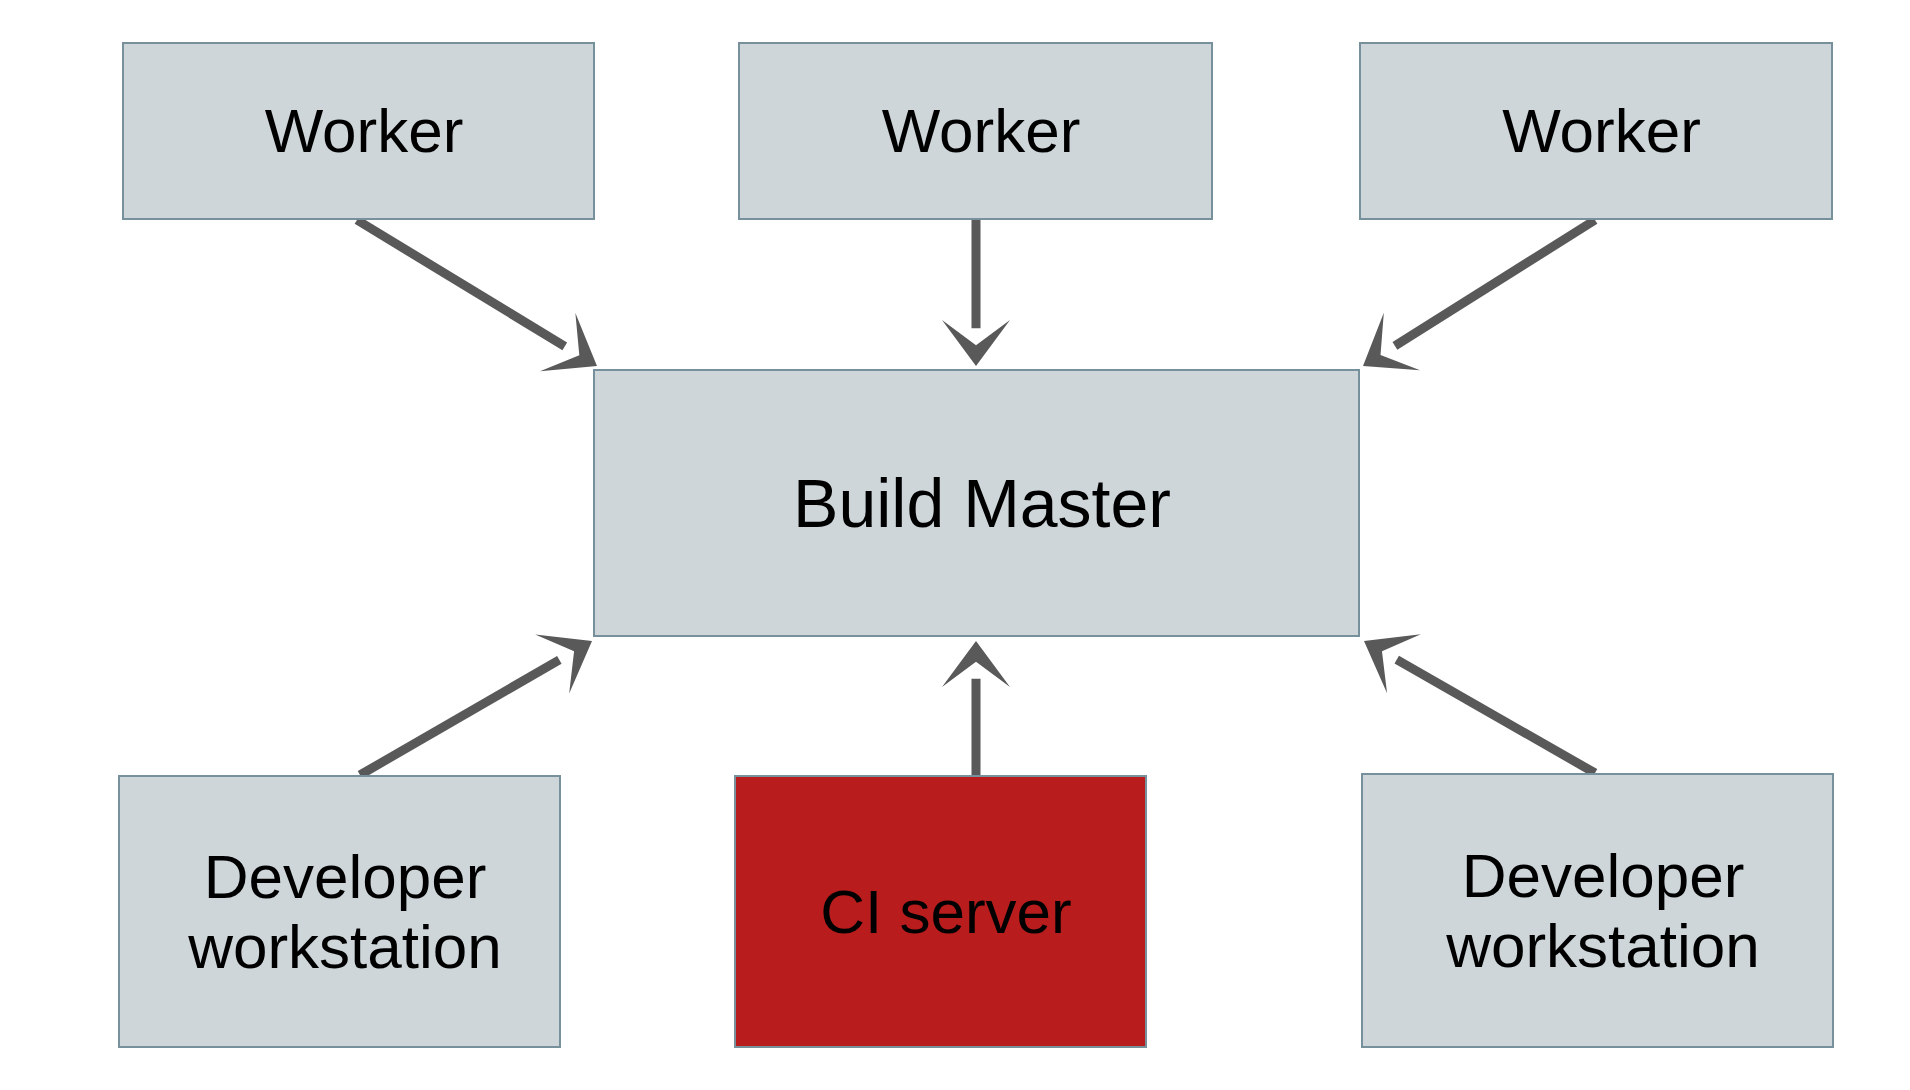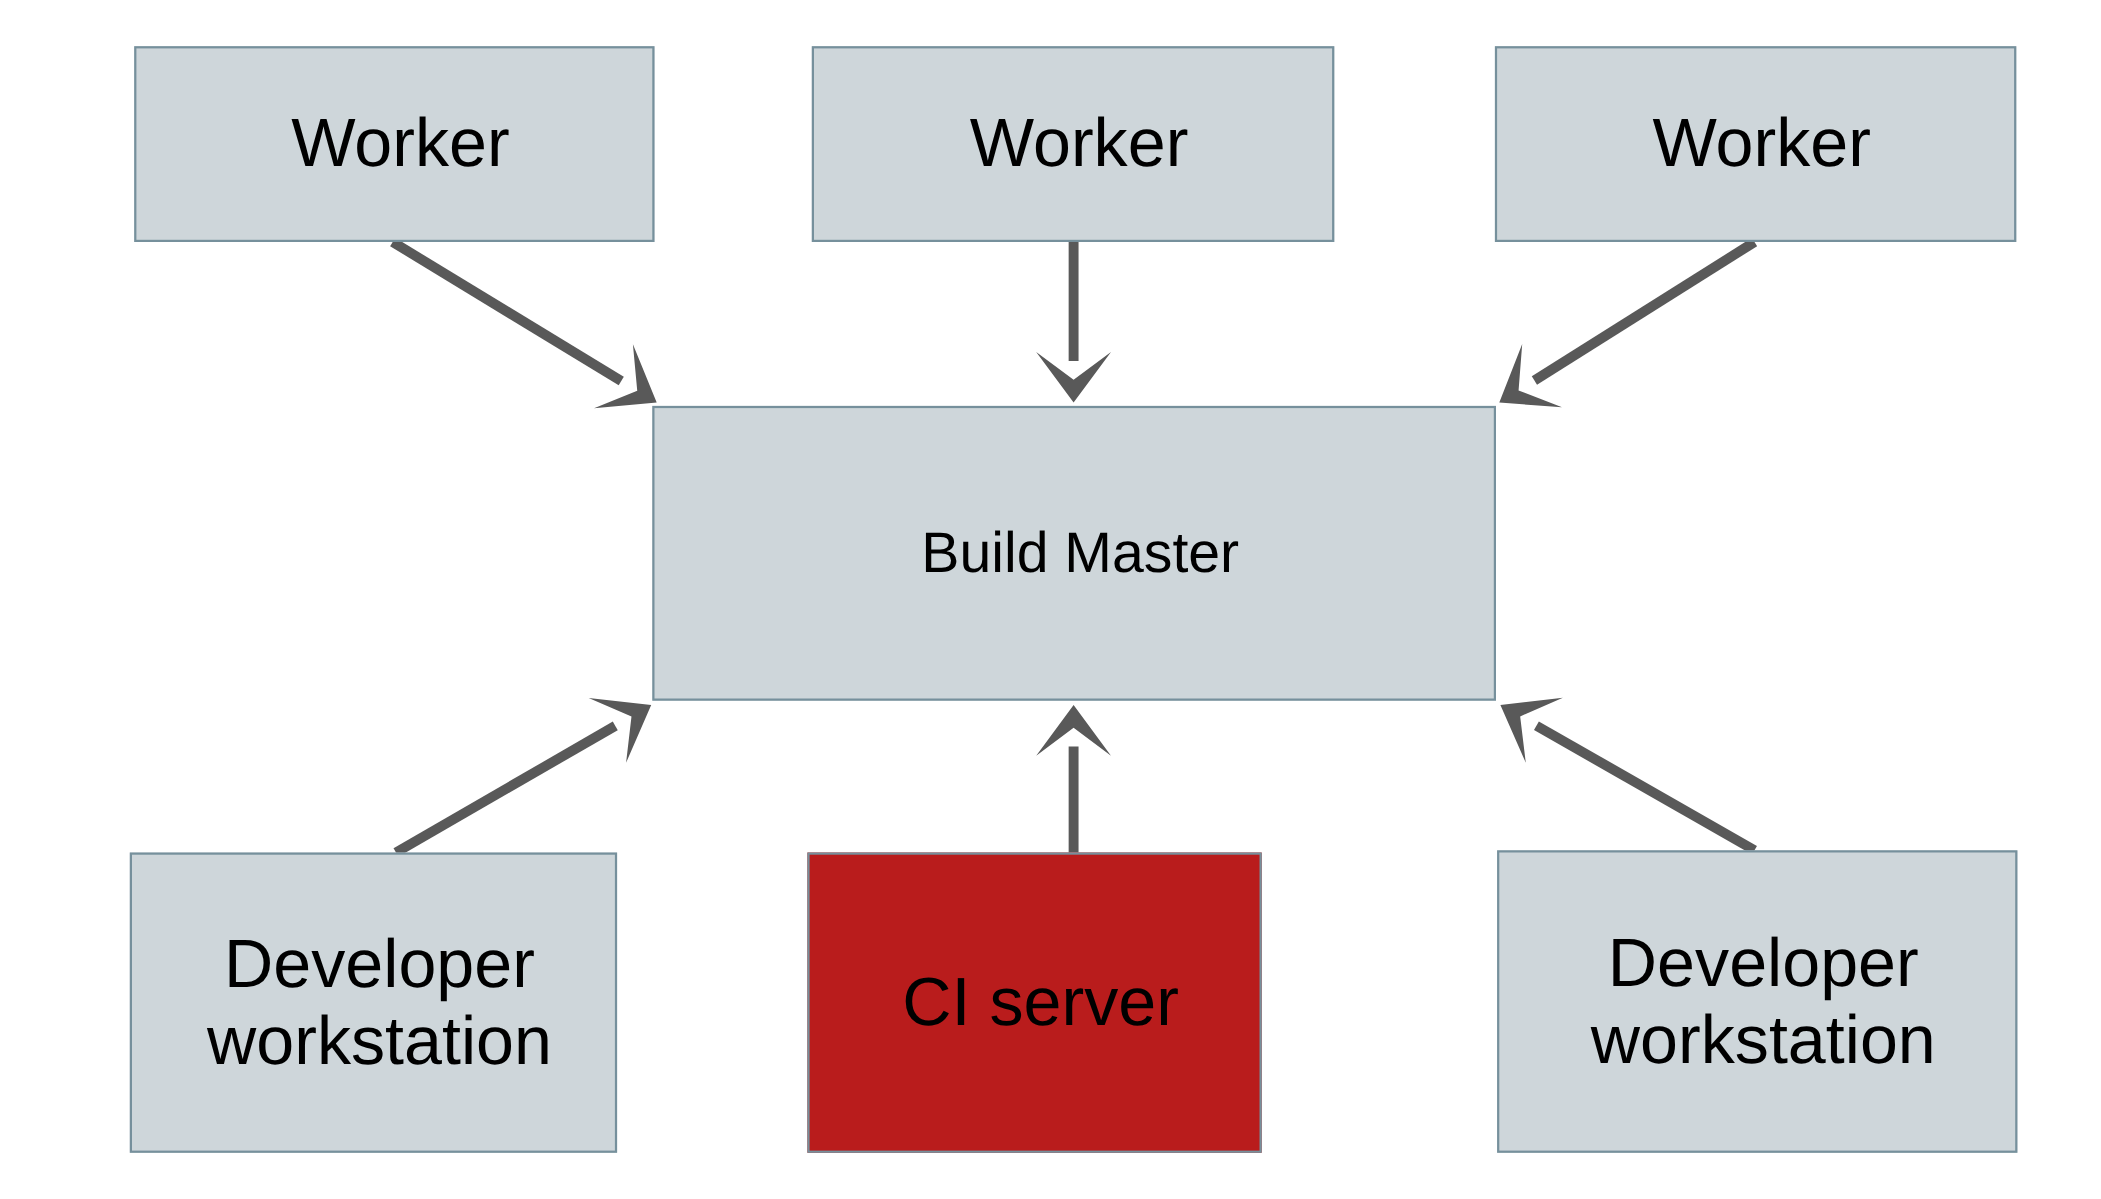--- a/index.html
+++ b/index.html
@@ -75,21 +75,21 @@
       <g>
         <line x1="1595" y1="773" x2="1396.7501313209345" y2="659.7143607548197" stroke="#595959" stroke-width="9"></line>
         <polygon points="1364,641 1420.8079084418575,634.3021243321828 1381.9726330419762,651.2700760239865 1387.0704606335928,693.342657996646" fill="#595959"></polygon>
       </g>
     </svg>
 
   <div id="nodes-layer">
       <div class="node" style="left: 122px; top: 42px; width: 473px; height: 178px; background: rgb(206, 214, 218); border-color: rgb(118, 144, 156); color: rgb(0, 0, 0); font-size: 62px;"><span class="node-label">Worker</span></div>
       <div class="node" style="left: 738px; top: 42px; width: 475px; height: 178px; background: rgb(206, 214, 218); border-color: rgb(118, 144, 156); color: rgb(0, 0, 0); font-size: 62px;"><span class="node-label">Worker</span></div>
       <div class="node" style="left: 1359px; top: 42px; width: 474px; height: 178px; background: rgb(206, 214, 218); border-color: rgb(118, 144, 156); color: rgb(0, 0, 0); font-size: 62px;"><span class="node-label">Worker</span></div>
-      <div class="node" style="left: 593px; top: 369px; width: 767px; height: 268px; background: rgb(206, 214, 218); border-color: rgb(118, 144, 156); color: rgb(0, 0, 0); font-size: 52px;"><span class="node-label">Build Master</span></div>
+      <div class="node" style="left: 593px; top: 369px; width: 767px; height: 268px; background: rgb(206, 214, 218); border-color: rgb(118, 144, 156); color: rgb(0, 0, 0); font-size: 68px;"><span class="node-label">Build Master</span></div>
       <div class="node" style="left: 118px; top: 775px; width: 443px; height: 273px; background: rgb(206, 214, 218); border-color: rgb(118, 144, 156); color: rgb(0, 0, 0); font-size: 62px;"><span class="node-label">Developer
 workstation</span></div>
       <div class="node" style="left: 734px; top: 775px; width: 413px; height: 273px; background: #b91c1c; border-color: rgb(118, 144, 156); color: rgb(0, 0, 0); font-size: 62px;"><span class="node-label">CI server</span></div>
       <div class="node" style="left: 1361px; top: 773px; width: 473px; height: 275px; background: rgb(206, 214, 218); border-color: rgb(118, 144, 156); color: rgb(0, 0, 0); font-size: 62px;"><span class="node-label">Developer
 workstation</span></div>
     </div>
 
 </div>
 
 </body></html>

